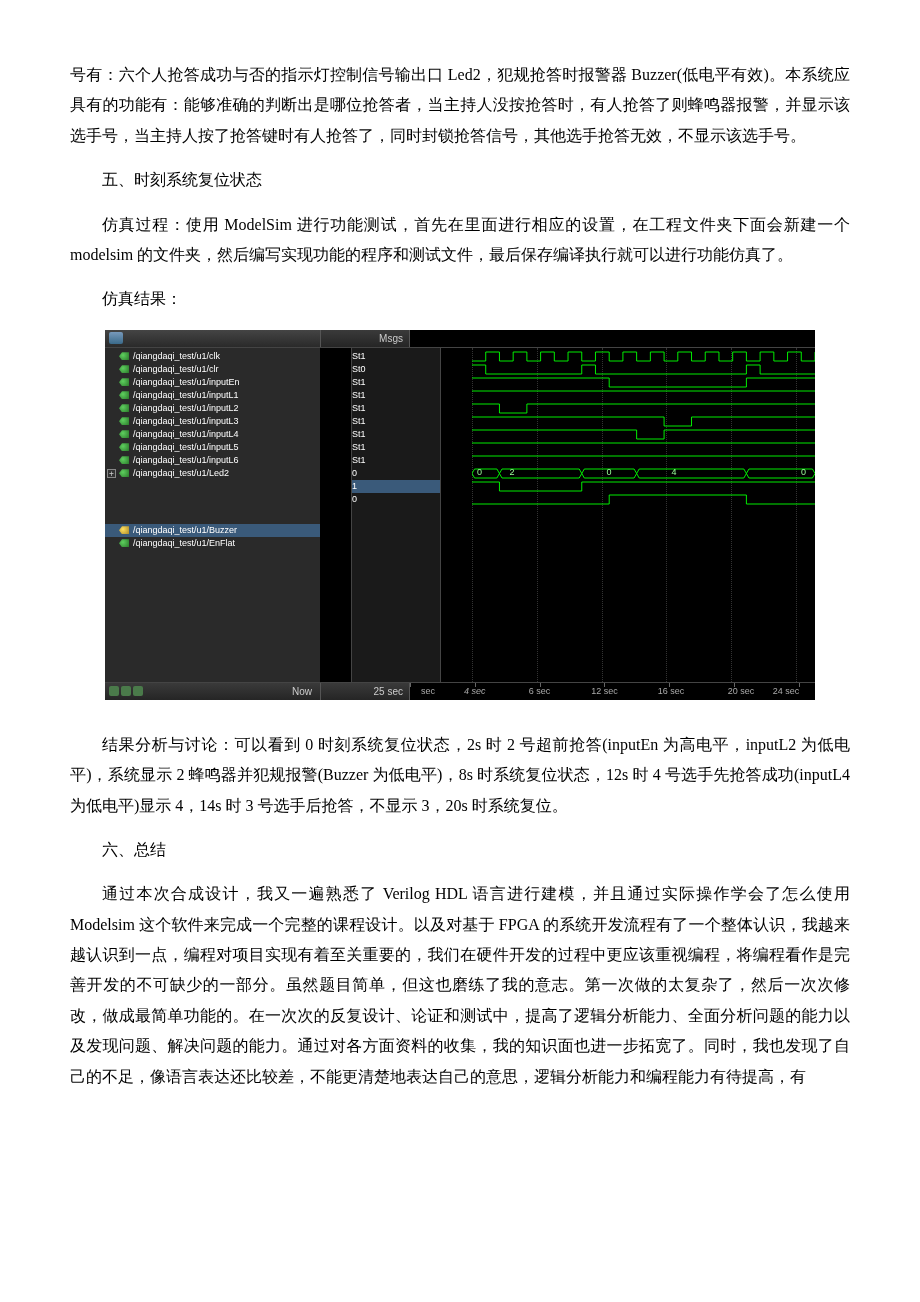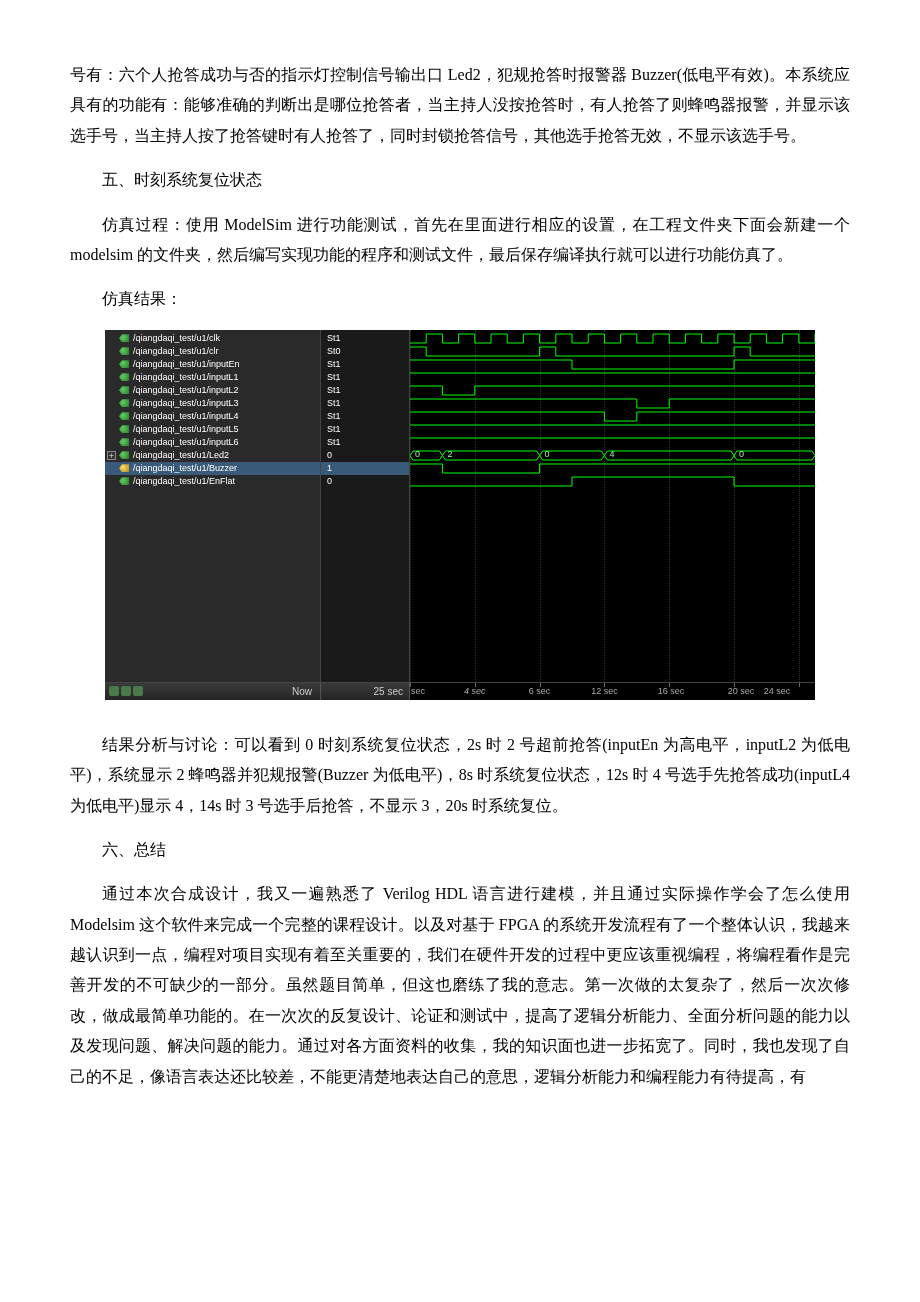--- a/index.html
+++ b/index.html
@@ -54,20 +54,21 @@
       border-right: 1px solid #555;
     }
     .wf-header-waves {
       flex: 1;
       background: #000;
     }
     .wf-body {
       flex: 1;
       display: flex;
       overflow: hidden;
+      gap: 31px;
     }
     .wf-signals {
       width: 215px;
       background: #2a2a2a;
       padding-top: 2px;
     }
     .wf-values {
       width: 90px;
       background: #1a1a1a;
       padding-top: 2px;
@@ -103,29 +104,30 @@
       width: 9px; height: 9px;
       border: 1px solid #888;
       background: #333;
       color: #ccc;
       font: 8px/7px monospace;
       text-align: center;
     }
     .wf-row .plus-icon::before { content: "+"; }
     .wf-row.highlight {
       background: #3a5a7a;
+      margin-top: 44px;
     }
     .wf-row.highlight .sig-icon {
       background: radial-gradient(circle at 40% 40%, #ffdf5f, #aa8a2a);
     }
     .wf-val-row {
       height: 13px;
       font: 9px/13px Arial;
       color: #fff;
-      padding-left: 6px;
+      padding-left: 0;
     }
     .wf-val-row.highlight { background: #3a5a7a; }
     .wave-row {
       height: 13px;
       position: relative;
     }
     .wave-row svg {
       position: absolute;
       left: 0; top: 0;
       width: 100%;
@@ -215,20 +217,27 @@
 
 <p class="no-indent">号有：六个人抢答成功与否的指示灯控制信号输出口 Led2，犯规抢答时报警器 Buzzer(低电平有效)。本系统应具有的功能有：能够准确的判断出是哪位抢答者，当主持人没按抢答时，有人抢答了则蜂鸣器报警，并显示该选手号，当主持人按了抢答键时有人抢答了，同时封锁抢答信号，其他选手抢答无效，不显示该选手号。</p>
 
 <p>五、时刻系统复位状态</p>
 
 <p>仿真过程：使用 ModelSim 进行功能测试，首先在里面进行相应的设置，在工程文件夹下面会新建一个 modelsim 的文件夹，然后编写实现功能的程序和测试文件，最后保存编译执行就可以进行功能仿真了。</p>
 
 <p>仿真结果：</p>
 
 <div class="waveform-container">
+  <div class="wf-header">
+    <div class="wf-header-name">
+      <span class="corner-icon"></span>
+    </div>
+    <div class="wf-header-msgs">Msgs</div>
+    <div class="wf-header-waves"></div>
+  </div>
   <div class="wf-body">
     <div class="wf-signals" id="sig-names">
         <div class="wf-row">
           <span class="sig-icon"></span>
           <span>/qiangdaqi_test/u1/clk</span>
         </div>
         <div class="wf-row">
           <span class="sig-icon"></span>
           <span>/qiangdaqi_test/u1/clr</span>
         </div>
@@ -368,33 +377,33 @@
       <span class="tools">
           <span></span>
           <span></span>
           <span></span>
         </span>
       <span>Now</span>
     </div>
     <div class="wf-footer-time">25 sec</div>
     <div class="wf-footer-axis" id="time-axis">
         <div class="tick" style="left: 0px;"></div>
-        <div class="tick-label" style="left: 8px;">sec</div>
+        <div class="tick-label" style="left: 18px;">sec</div>
         <div class="tick" style="left: 64.8px;"></div>
         <div class="tick-label" style="left: 64.8px; font-style: italic;">4 sec</div>
         <div class="tick" style="left: 129.6px;"></div>
         <div class="tick-label" style="left: 129.6px;">6 sec</div>
         <div class="tick" style="left: 194.4px;"></div>
         <div class="tick-label" style="left: 194.4px;">12 sec</div>
         <div class="tick" style="left: 259.2px;"></div>
         <div class="tick-label" style="left: 261px;">16 sec</div>
         <div class="tick" style="left: 324px;"></div>
         <div class="tick-label" style="left: 331px;">20 sec</div>
         <div class="tick" style="left: 388.8px;"></div>
-        <div class="tick-label" style="left: 367px;">24 sec</div>
+        <div class="tick-label" style="left: 376px;">24 sec</div>
       </div>
   </div>
 </div>
 
 <p>结果分析与讨论：可以看到 0 时刻系统复位状态，2s 时 2 号超前抢答(inputEn 为高电平，inputL2 为低电平)，系统显示 2 蜂鸣器并犯规报警(Buzzer 为低电平)，8s 时系统复位状态，12s 时 4 号选手先抢答成功(inputL4 为低电平)显示 4，14s 时 3 号选手后抢答，不显示 3，20s 时系统复位。</p>
 
 <p>六、总结</p>
 
 <p>通过本次合成设计，我又一遍熟悉了 Verilog HDL 语言进行建模，并且通过实际操作学会了怎么使用 Modelsim 这个软件来完成一个完整的课程设计。以及对基于 FPGA 的系统开发流程有了一个整体认识，我越来越认识到一点，编程对项目实现有着至关重要的，我们在硬件开发的过程中更应该重视编程，将编程看作是完善开发的不可缺少的一部分。虽然题目简单，但这也磨练了我的意志。第一次做的太复杂了，然后一次次修改，做成最简单功能的。在一次次的反复设计、论证和测试中，提高了逻辑分析能力、全面分析问题的能力以及发现问题、解决问题的能力。通过对各方面资料的收集，我的知识面也进一步拓宽了。同时，我也发现了自己的不足，像语言表达还比较差，不能更清楚地表达自己的意思，逻辑分析能力和编程能力有待提高，有</p>
 

